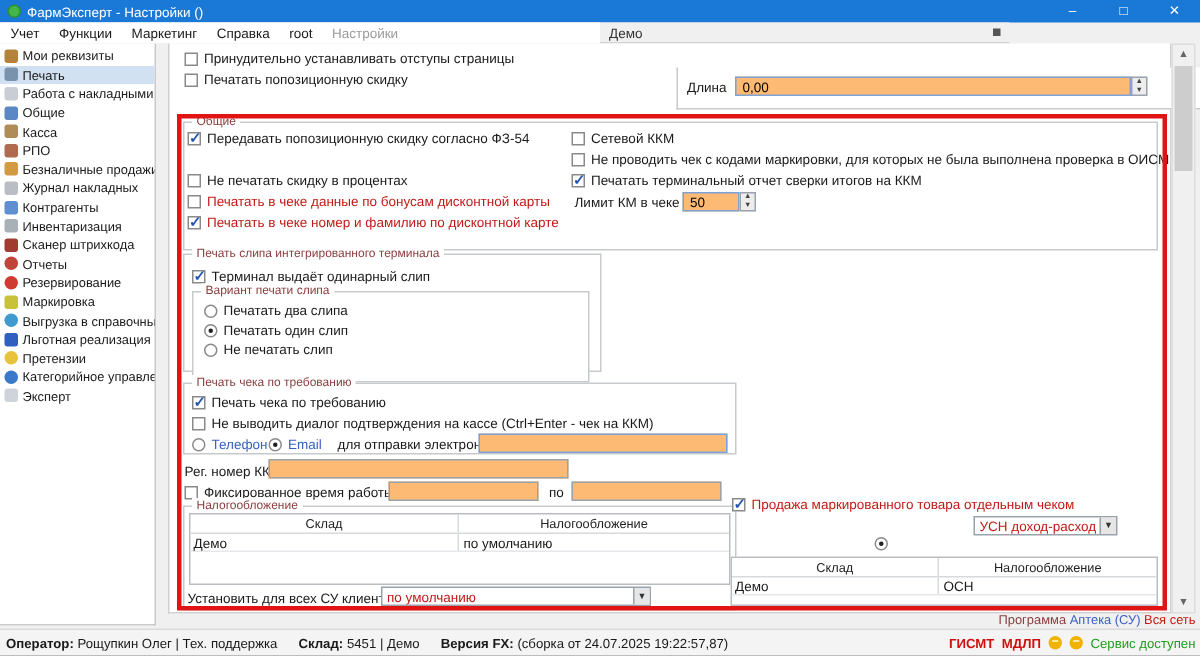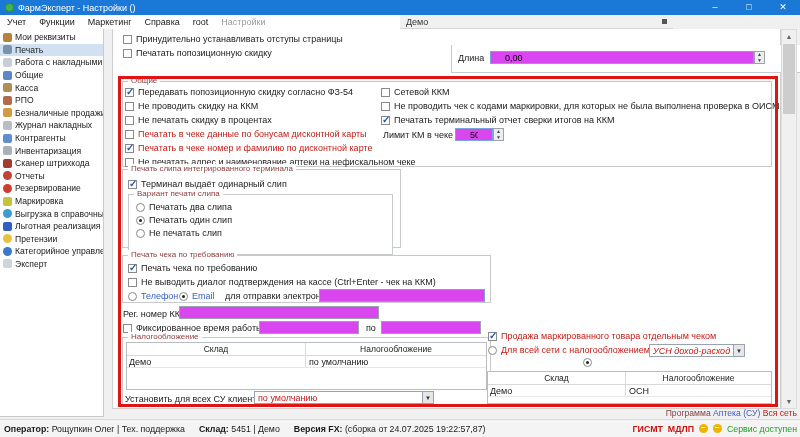--- a/index.html
+++ b/index.html
@@ -35,21 +35,21 @@
   .cb .bx { width:9px; height:9px; border:1px solid #8a8a8a; background:#fff; position:relative; flex:0 0 9px; }
   .cb.on .bx::after { content:"\2713"; position:absolute; left:0; top:-3px; font-size:10px; font-weight:bold; color:#2456b0; }
   .rb .bx { width:9px; height:9px; border:1px solid #8a8a8a; border-radius:50%; background:#fff; position:relative; flex:0 0 9px; }
   .rb.on .bx::after { content:""; position:absolute; left:2px; top:2px; width:3px; height:3px; border-radius:50%; background:#222; }
   .red { color:#c11b17; }
   .blue { color:#3a5fc0; }
 
   .group { position:absolute; border:1px solid #c6cacc; background:#fff; }
   .group .cap { position:absolute; top:-6px; left:5px; background:#fff; padding:0 3px; font-size:8px; color:#8b3e3e; white-space:nowrap; }
 
-  .inp { position:absolute; border:1px solid #7da2d8; background:#d946ef; height:13px; font-size:9px; font-family:"Liberation Sans",sans-serif; padding:0 14px; }
+  .inp { position:absolute; border:1px solid #7da2d8; background:#fdba74; height:13px; font-size:9px; font-family:"Liberation Sans",sans-serif; padding:0 4px; }
   .lbl { position:absolute; white-space:nowrap; height:12px; line-height:12px; }
 
   .spin { position:absolute; width:11px; height:13px; border:1px solid #9aa3ad; background:#ededed; display:flex; flex-direction:column; }
   .spin span { flex:1; font-size:5px; line-height:5.5px; text-align:center; color:#444; }
 
   .dd { position:absolute; height:13px; border:1px solid #9aa3ad; background:#fff; display:flex; align-items:center; }
   .dd .v { flex:1; padding-left:3px; white-space:nowrap; overflow:hidden; }
   .dd .btn { width:11px; align-self:stretch; background:#e6e6e6; border-left:1px solid #9aa3ad; font-size:6px; display:flex; align-items:center; justify-content:center; color:#333; }
 
   .tbl { position:absolute; border:1px solid #b9bdc2; background:#fff; }
@@ -203,39 +203,31 @@
 
     <div class="annot" style="left:5px; top:47px; width:660px; height:331px;"></div>
 
     <div class="group" style="left:9px; top:52px; width:650px; height:86px;">
       <span class="cap">Общие</span>
     </div>
     <div class="cb on" style="left:12px; top:57px;">
         <span class="bx"></span>
         <span>Передавать попозиционную скидку согласно ФЗ-54</span>
       </div>
-    <div class="cb" style="left:12px; top:71px;">
-        <span class="bx"></span>
-        <span>Не проводить скидку на ККМ</span>
-      </div>
     <div class="cb" style="left:12px; top:85px;">
         <span class="bx"></span>
         <span>Не печатать скидку в процентах</span>
       </div>
     <div class="cb on" style="left:12px; top:113px;">
         <span class="bx"></span>
         <span class="red">Печатать в чеке номер и фамилию по дисконтной карте</span>
       </div>
     <div class="cb" style="left:12px; top:99px;">
         <span class="bx"></span>
         <span class="red">Печатать в чеке данные по бонусам дисконтной карты</span>
-      </div>
-    <div class="cb" style="left:12px; top:127px;">
-        <span class="bx"></span>
-        <span>Не печатать адрес и наименование аптеки на нефискальном чеке</span>
       </div>
 
     <div class="cb" style="left:268px; top:57px;">
         <span class="bx"></span>
         <span>Сетевой ККМ</span>
       </div>
     <div class="cb" style="left:268px; top:71px;">
         <span class="bx"></span>
         <span>Не проводить чек с  кодами маркировки, для которых не была выполнена проверка в ОИСМ</span>
       </div>
@@ -324,25 +316,21 @@
     <span class="lbl" style="left:12px; top:364px;">Установить для всех СУ клиента</span>
     <div class="dd" style="left:141px; top:362px; width:180px;">
       <span class="v red">по умолчанию</span>
       <span class="btn">▼</span>
     </div>
 
     <div class="cb on" style="left:375px; top:301px;">
         <span class="bx"></span>
         <span class="red">Продажа маркированного товара отдельным чеком</span>
       </div>
-    <div class="rb" style="left:375px; top:315px;">
-        <span class="bx"></span>
-        <span class="red">Для всей сети с налогообложением</span>
-      </div>
-    <div class="dd" style="left:536px; top:315px; width:96px;font-style:italic;">
+    <div class="dd" style="left:536px; top:315px; width:96px;">
       <span class="v red">УСН доход-расход</span>
       <span class="btn">▼</span>
     </div>
     <div class="rb on" style="left:375px; top:329px;flex-direction:column;">
         <span class="bx"></span>
         <span class="red">Установка ставки индивидуальной для складов</span>
       </div>
     <div class="tbl" style="left:374px; top:342px; width:285px; height:33px;">
       <div class="hdr">
         <span class="c" style="width:137px;">Склад</span>

